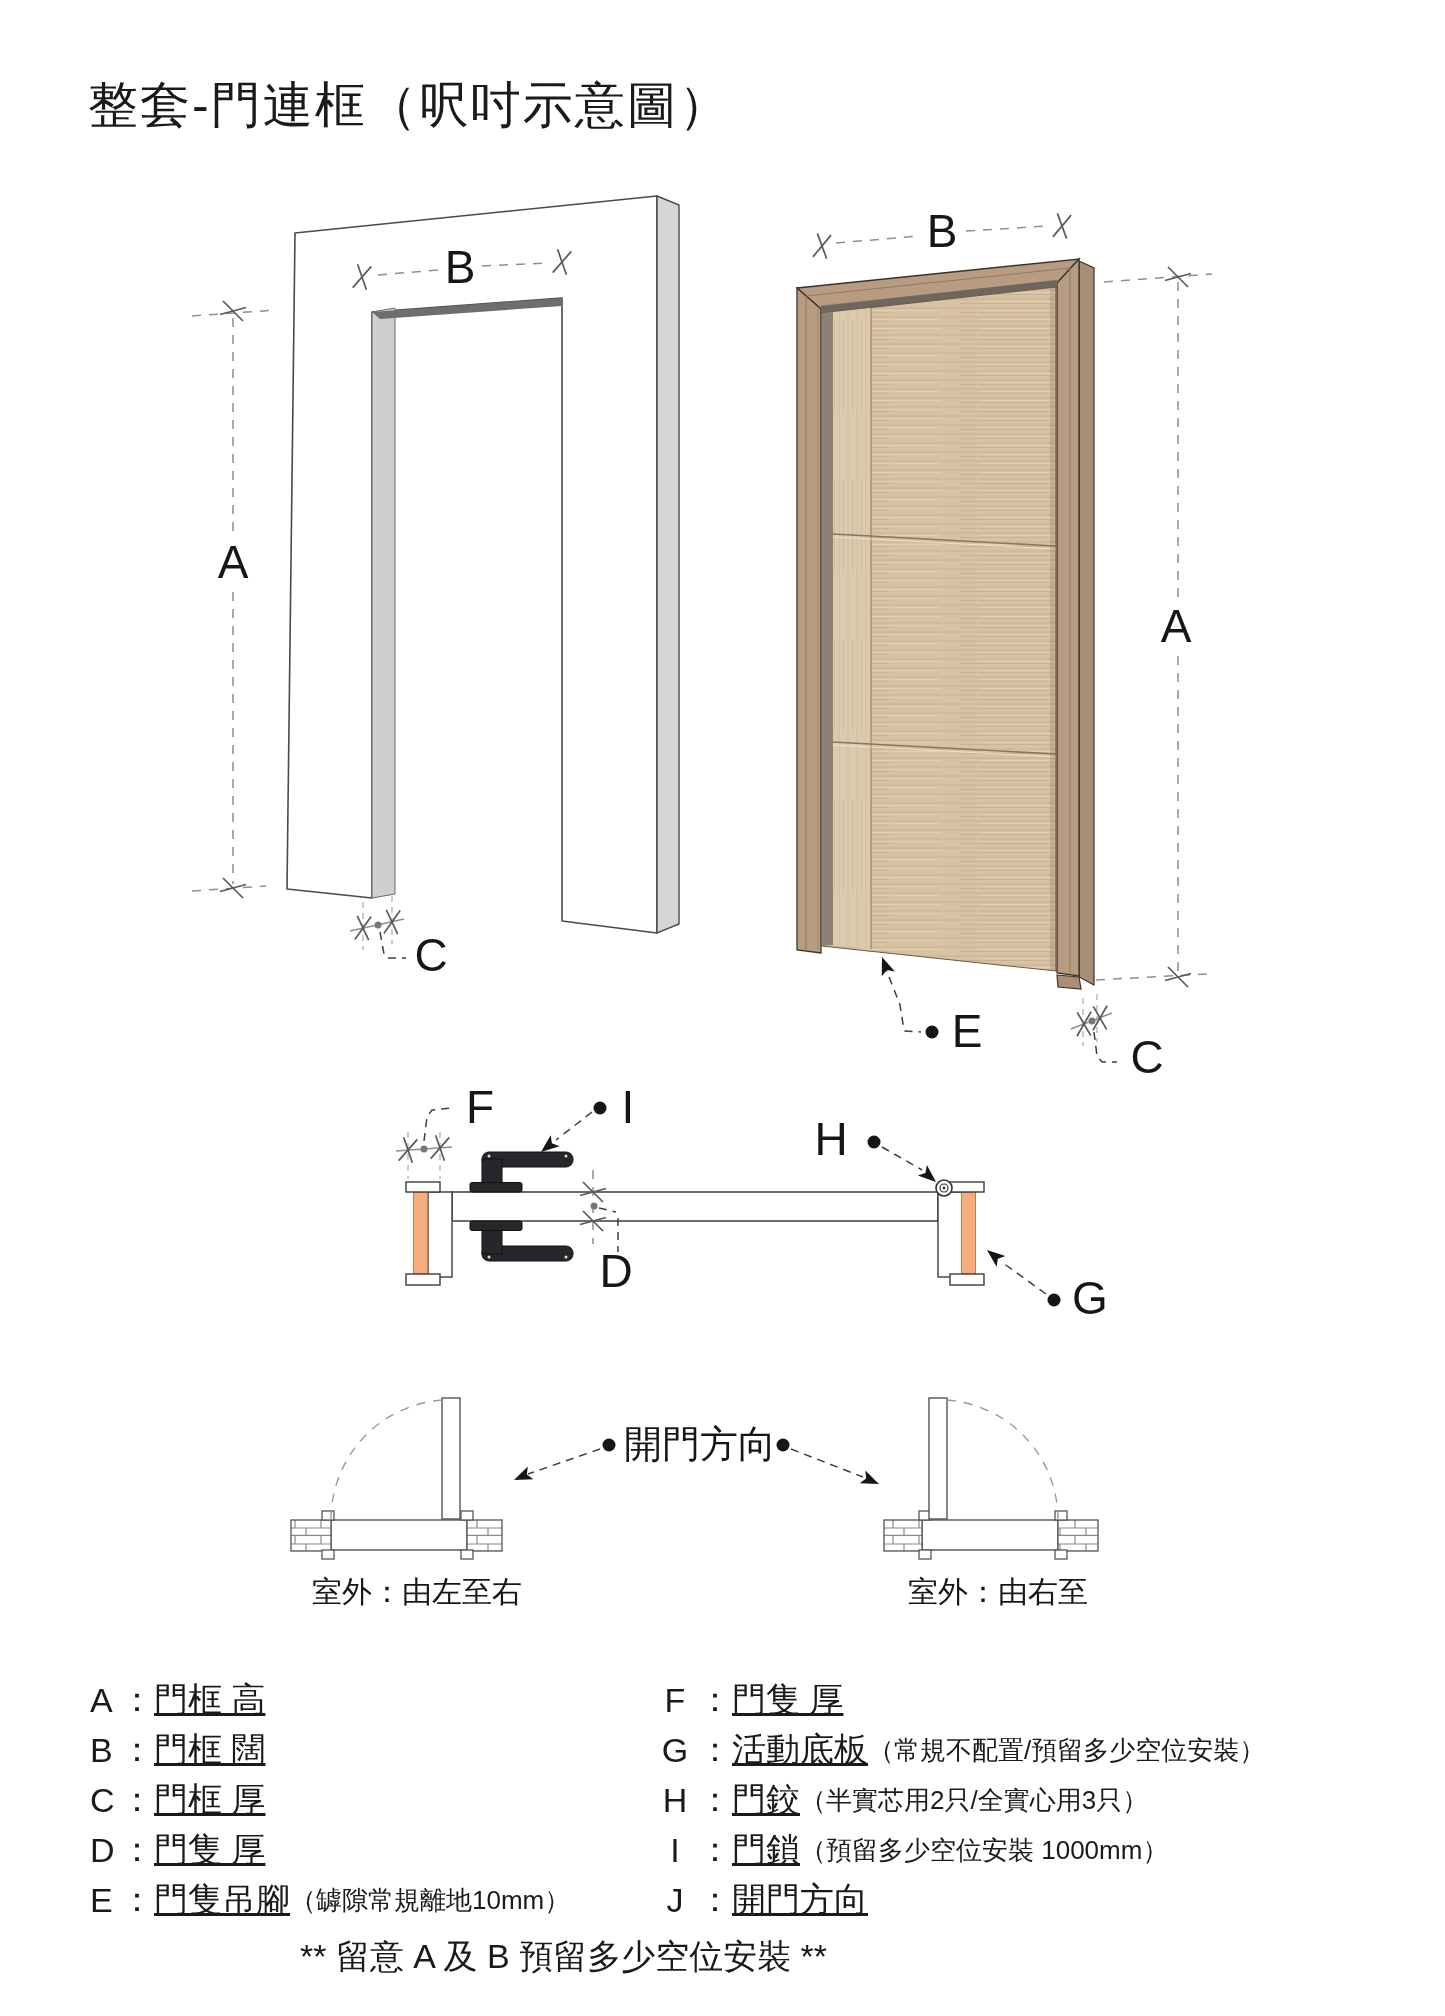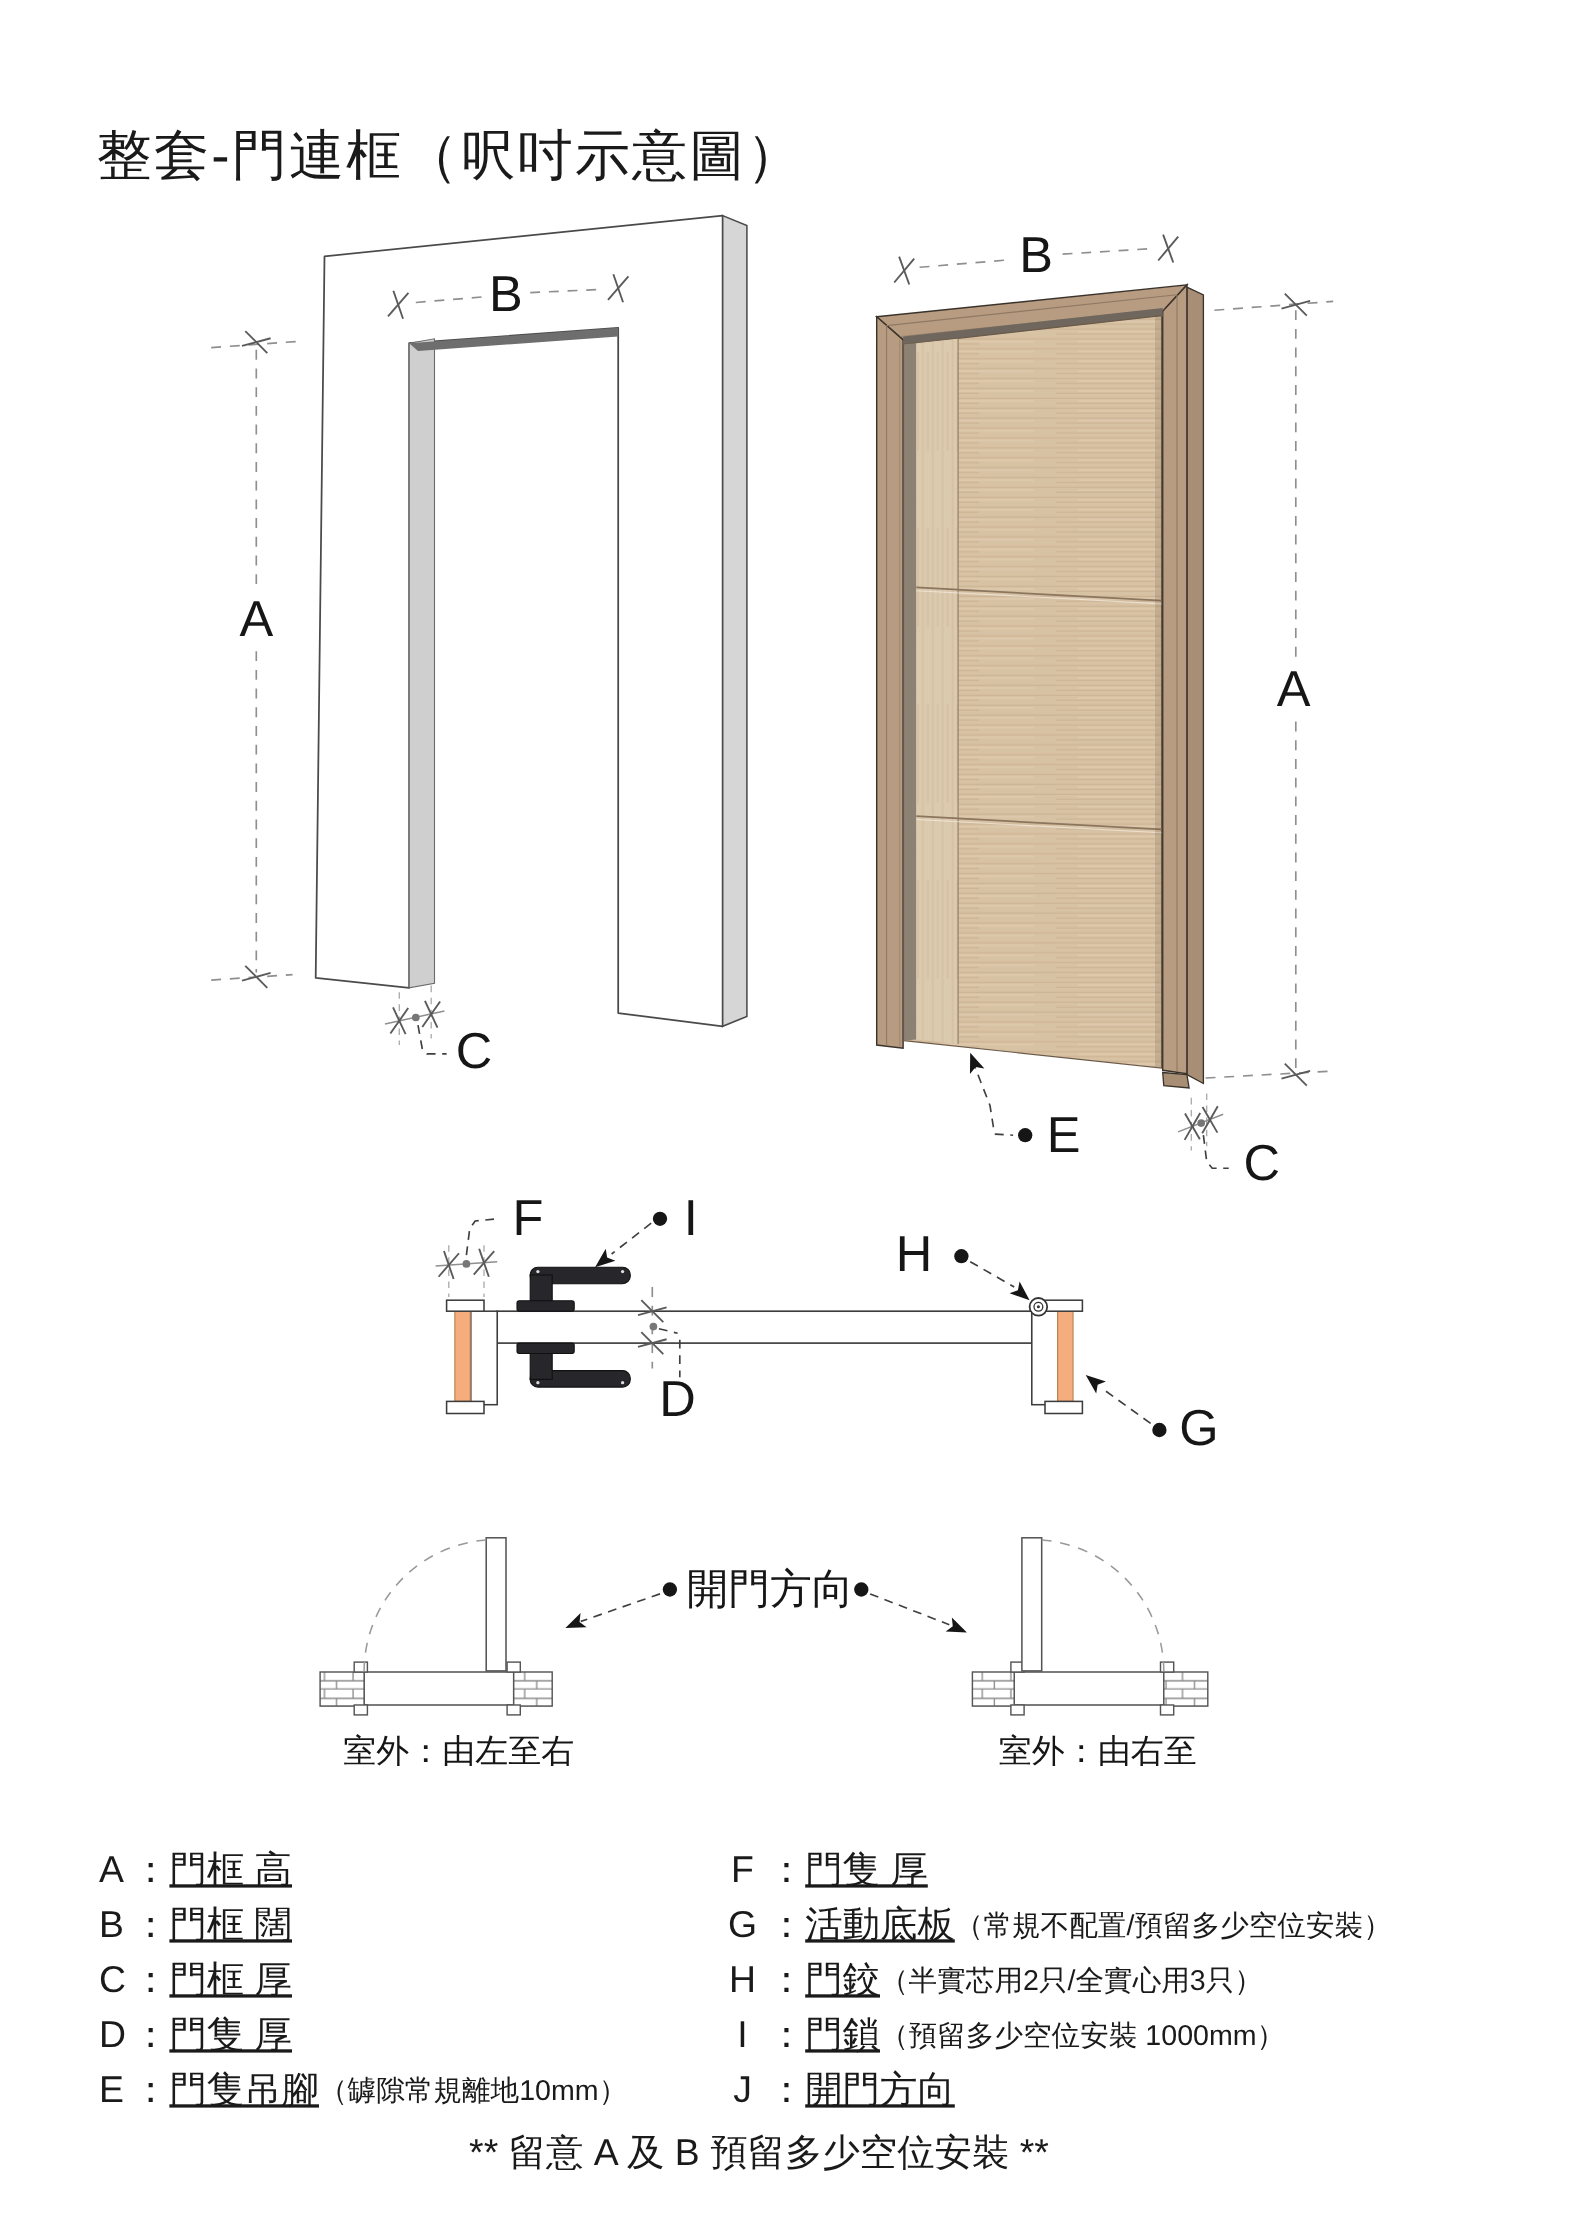--- a/index.html
+++ b/index.html
@@ -1,37 +1,37 @@
 <!DOCTYPE html>
 <html><head>
 <meta charset="utf-8">
 <style>
   html,body{margin:0;padding:0;background:#ffffff;}
   .page{position:relative;width:1445px;height:2016px;background:#fff;overflow:hidden;
         font-family:"Liberation Sans","DejaVu Sans",sans-serif;color:#1a1a1a;}
-  .title{position:absolute;left:88px;top:72px;font-size:50px;font-weight:500;letter-spacing:2px;margin-top:36px;}
+  .title{position:absolute;left:88px;top:72px;font-size:50px;font-weight:500;letter-spacing:2px;}
   svg.art{position:absolute;left:0;top:0;}
   svg text{font-family:"Liberation Sans","DejaVu Sans",sans-serif;}
   .dl{font-size:46px;fill:#161616;text-anchor:middle;font-weight:400;}
   .dir{font-size:38px;fill:#161616;text-anchor:middle;font-weight:400;}
   .cap{font-size:30px;fill:#161616;font-weight:400;}
   .dimdash{stroke:#8f8f8f;stroke-width:1.5;stroke-dasharray:9 8;fill:none;}
   .extline{stroke:#aaaaaa;stroke-width:1.2;stroke-dasharray:6 5;fill:none;}
   .leader{stroke:#3f3f3f;stroke-width:1.5;stroke-dasharray:8 6;fill:none;}
   .gray{stroke:#8f8f8f;stroke-width:1.4;fill:none;}
   .legend{position:absolute;top:1675px;}
   .legend-left{left:90px;}
   .legend-right{left:652px;}
   .lrow{height:50px;display:flex;align-items:center;font-size:34px;}
   .lk{display:inline-block;min-width:30px;text-align:left;}
   .legend-right .lk{min-width:46px;text-align:center;}
   .lc{display:inline-block;}
   .lm{display:inline-block;white-space:pre;text-decoration:underline;}
   .ln{display:inline-block;font-size:26px;white-space:pre;}
-  .footnote{position:absolute;left:300px;width:780px;top:1934px;font-size:34px;text-align:center;}
+  .footnote{position:absolute;left:300px;width:780px;top:1934px;font-size:34px;}
 </style>
 </head>
 <body>
 
 <div class="page">
 
   <div class="title">整套-門連框（呎吋示意圖）</div>
 
   <svg class="art" width="1445" height="2016" viewBox="0 0 1445 2016">
     <defs>

